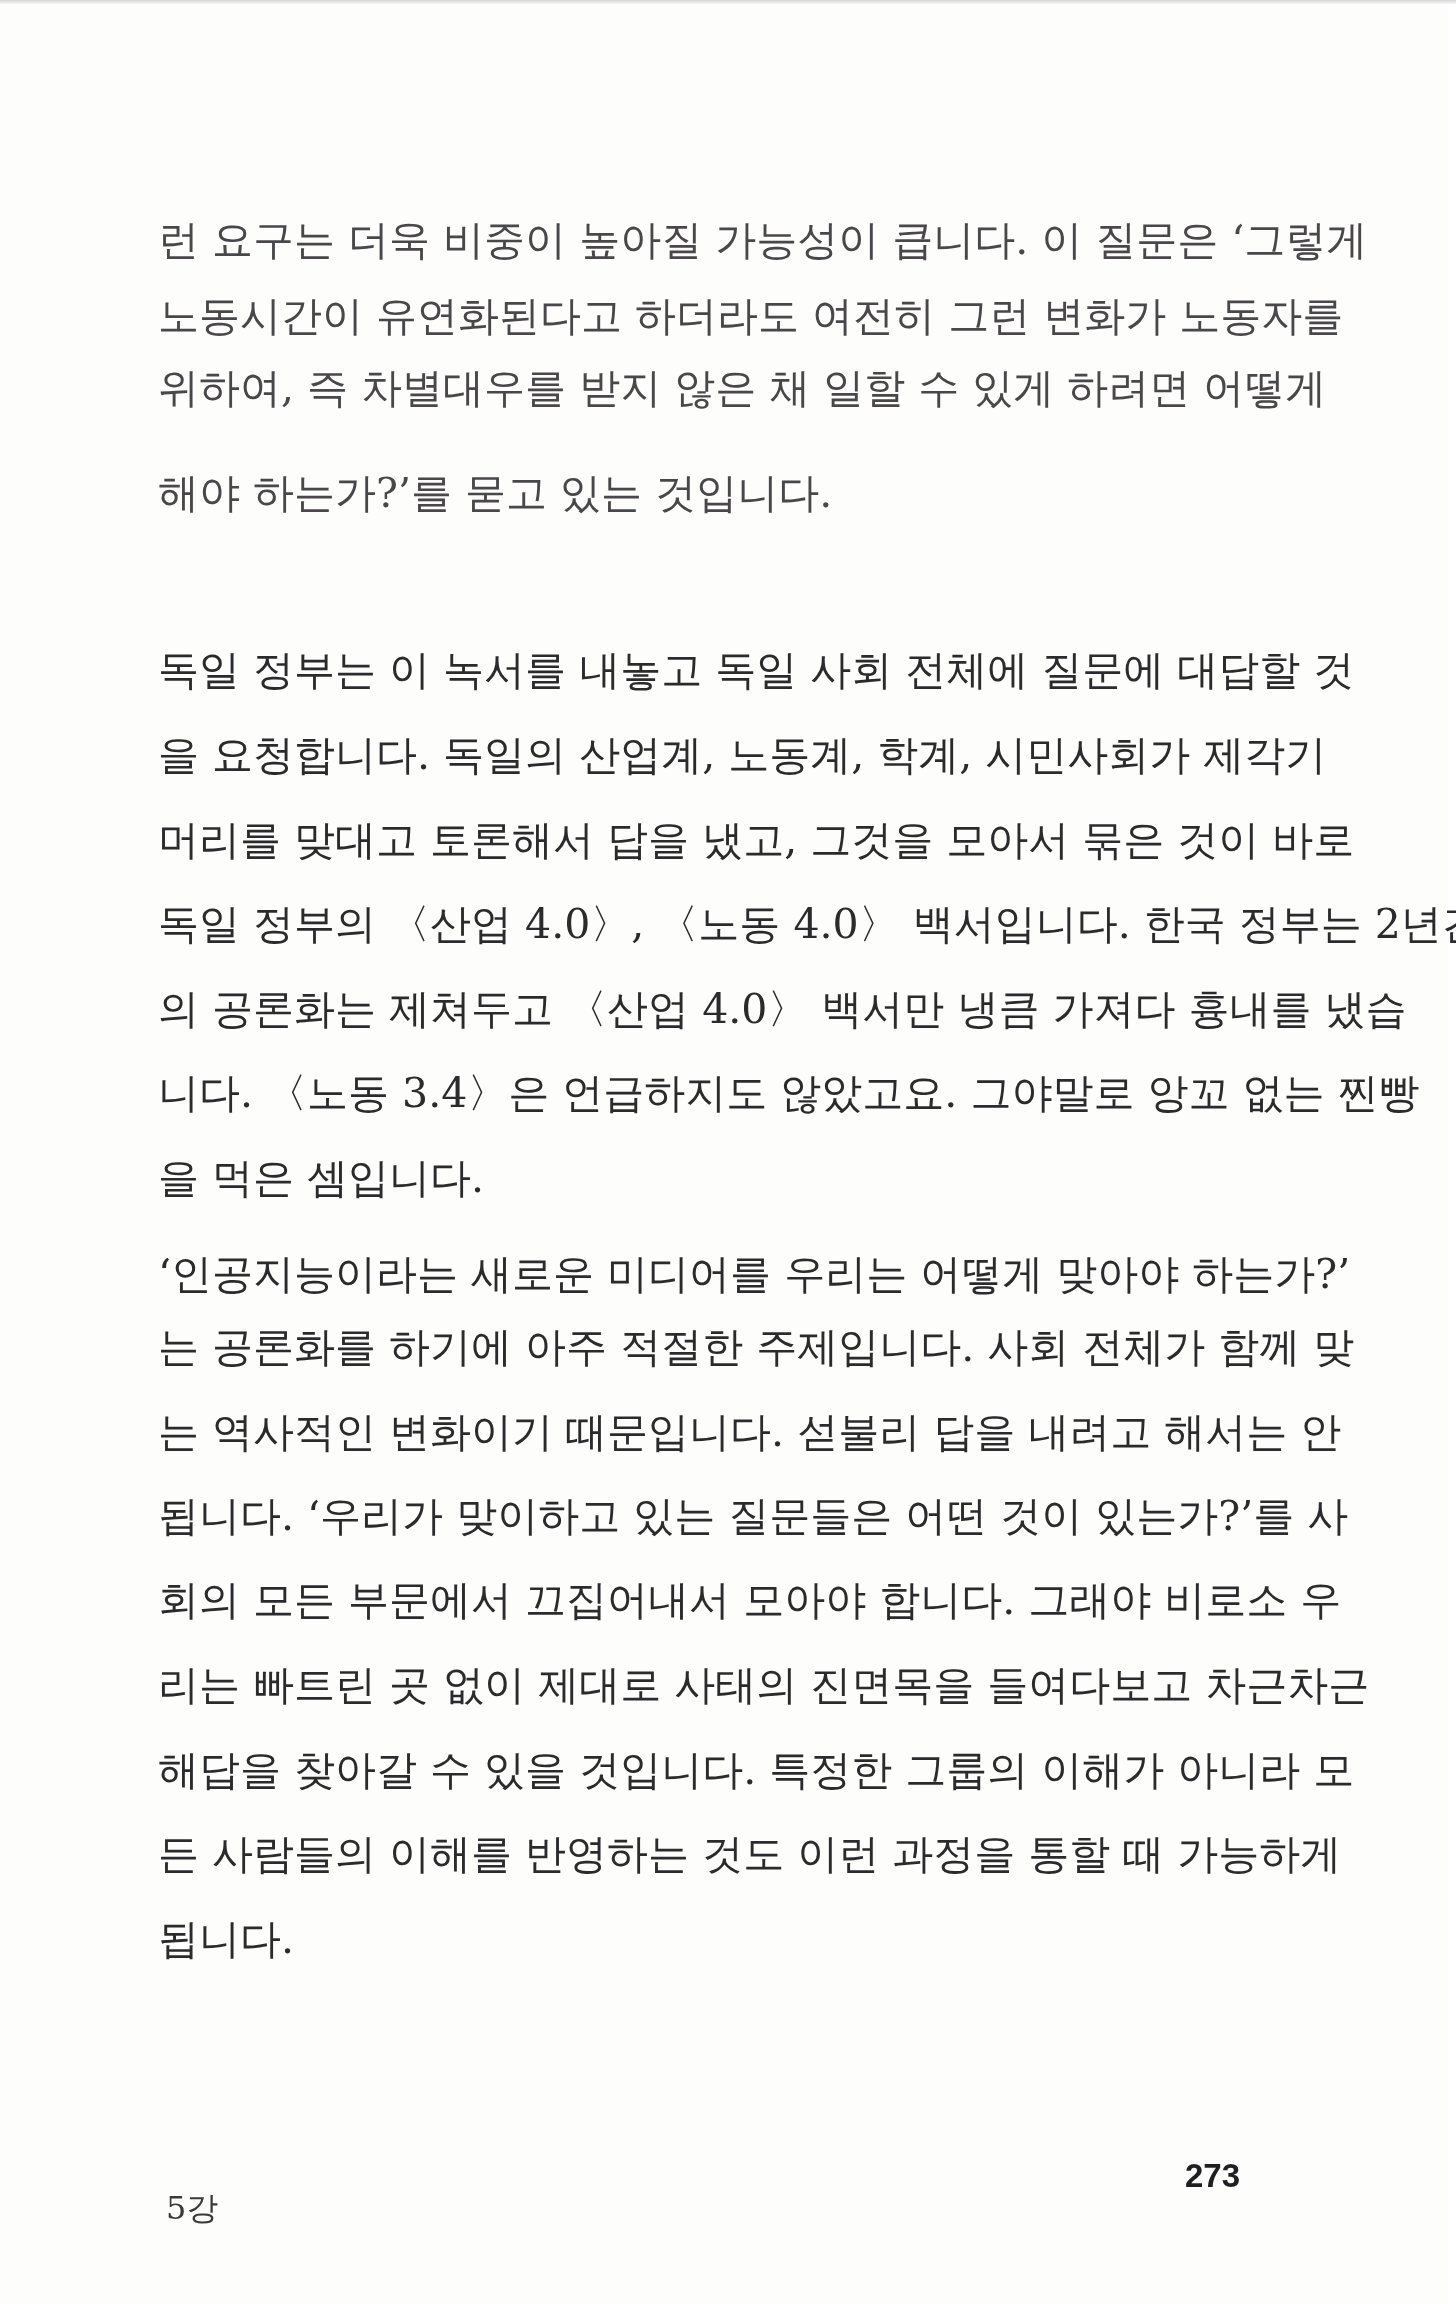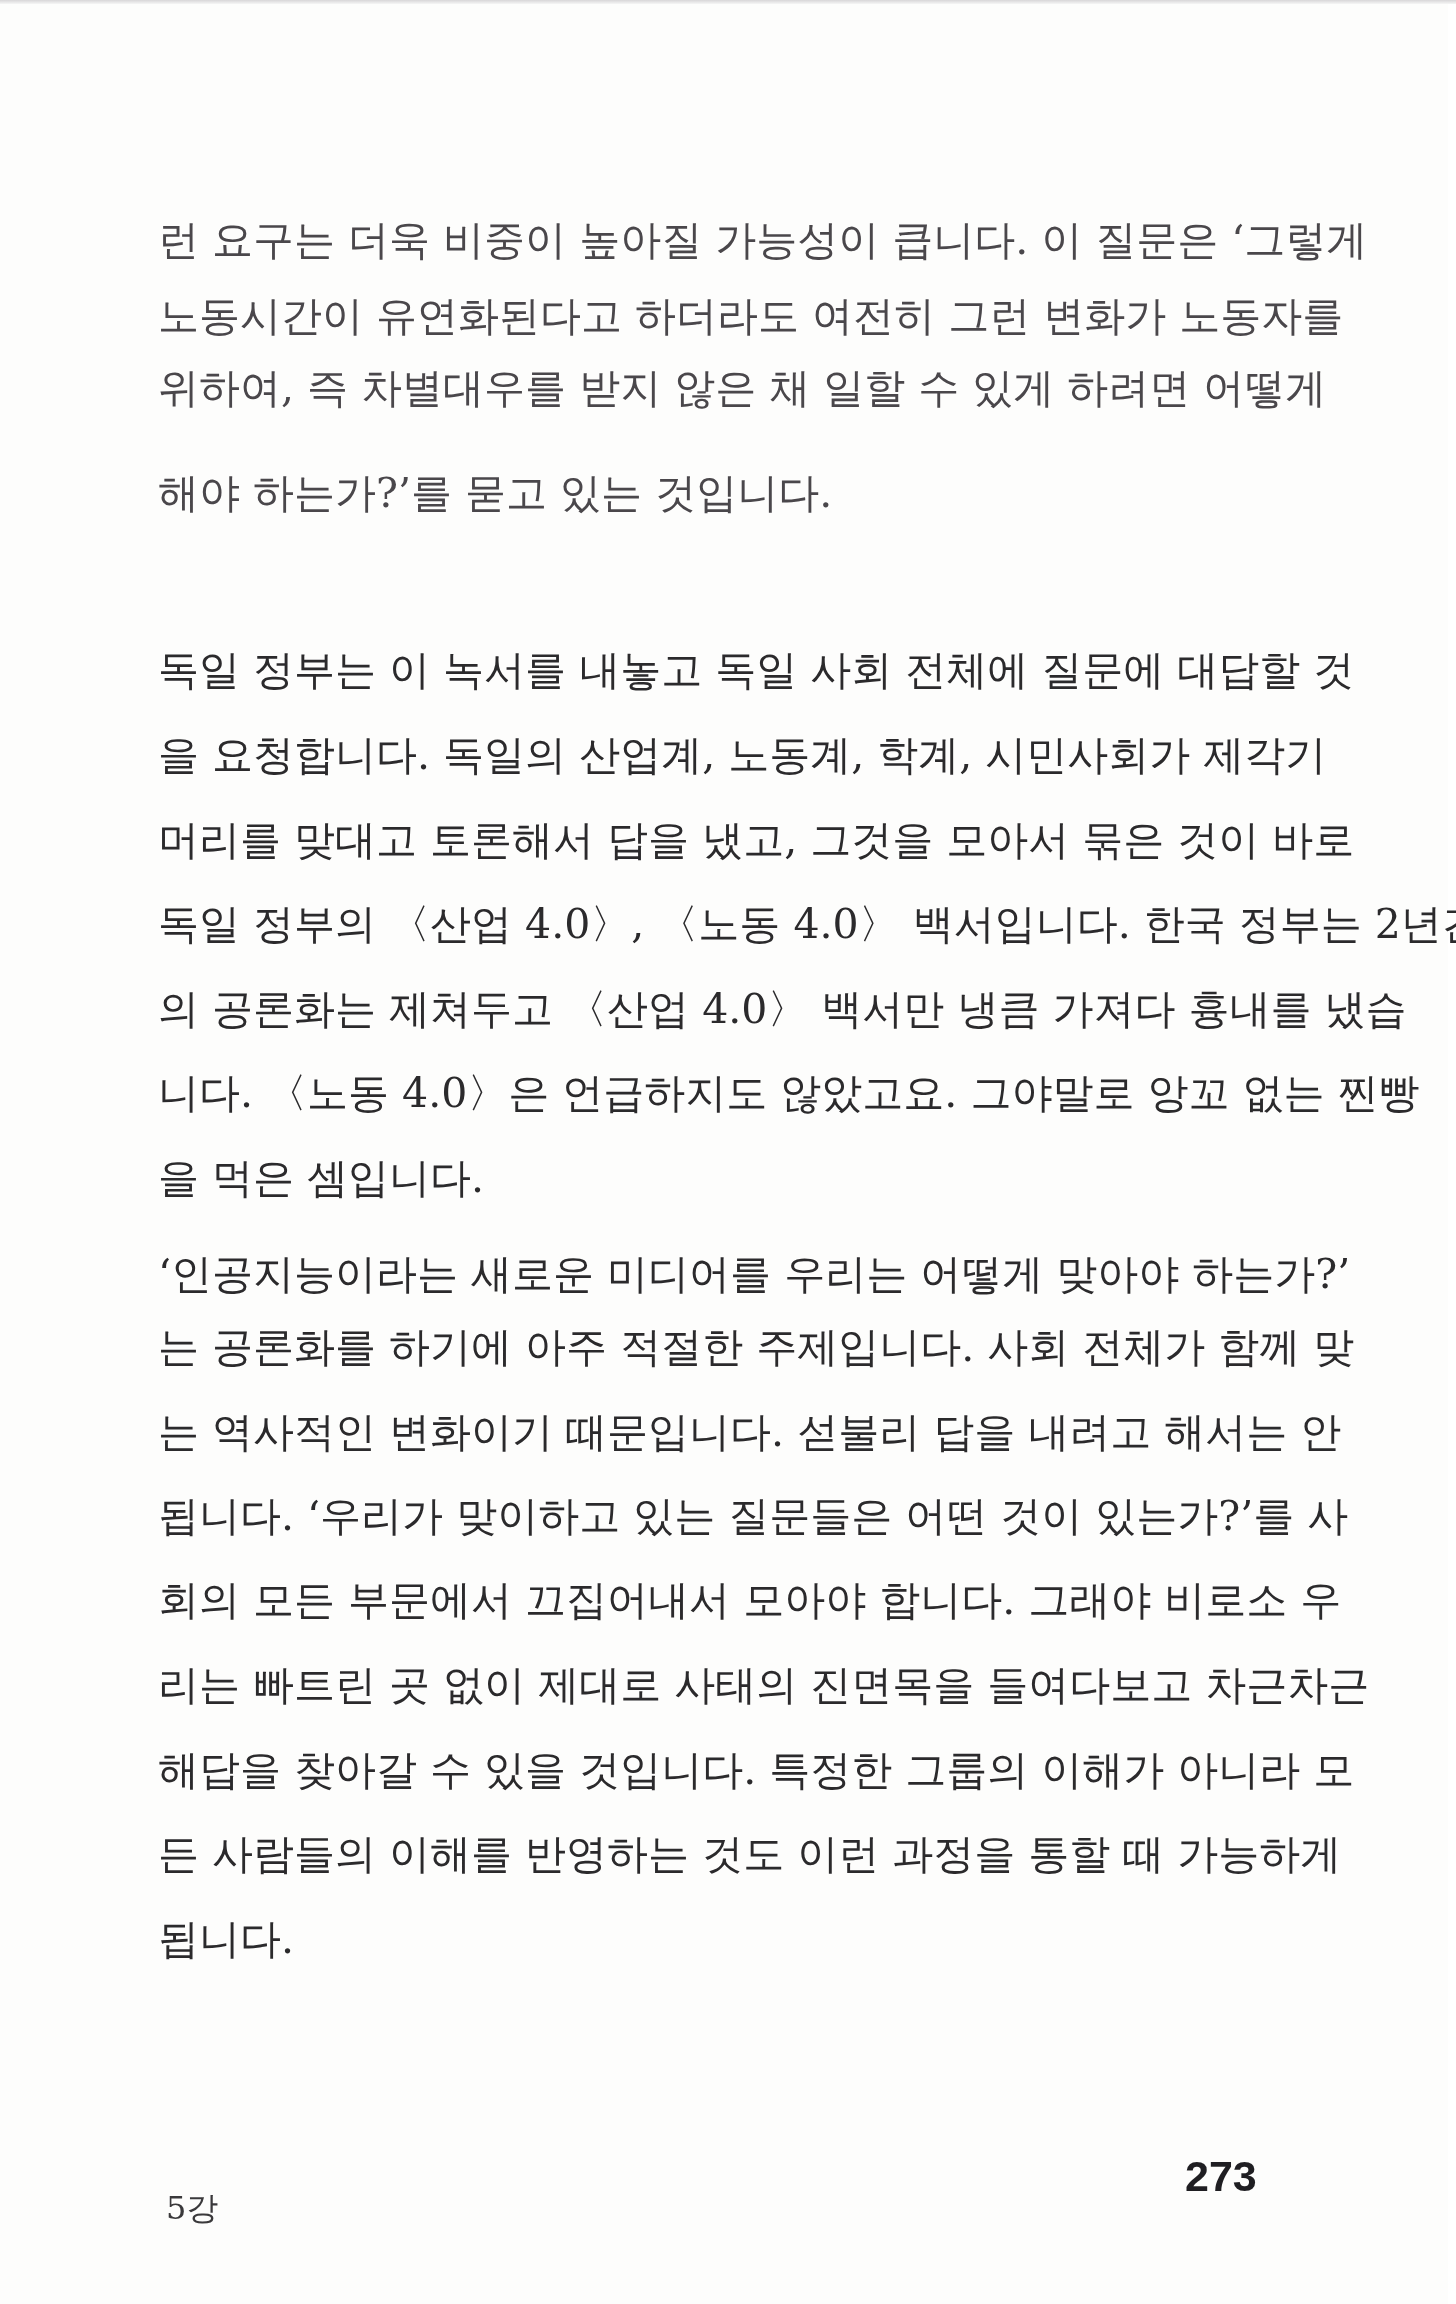--- a/index.html
+++ b/index.html
@@ -60,21 +60,21 @@
     font-size: 32px;
     line-height: 48px;
     color: #3a393b;
     font-family: "DejaVu Serif", "Liberation Serif", serif;
     margin-top: 32px;
   }
   .footer-page {
     position: absolute;
     left: 1185px;
     top: 2152px;
-    font-size: 43px;
+    font-size: 33px;
     line-height: 48px;
     font-weight: bold;
     color: #1f1e22;
     font-family: "Liberation Sans", sans-serif;
   }
 </style>
 </head>
 <body>
 
 <div class="page">
@@ -85,21 +85,21 @@
     <div class="line faded" style="top:198px">런 요구는 더욱 비중이 높아질 가능성이 큽니다. 이 질문은 ‘그렇게</div>
     <div class="line faded" style="top:274px">노동시간이 유연화된다고 하더라도 여전히 그런 변화가 노동자를</div>
     <div class="line faded" style="top:346px">위하여, 즉 차별대우를 받지 않은 채 일할 수 있게 하려면 어떻게</div>
     <div class="line faded last" style="top:451px">해야 하는가?’를 묻고 있는 것입니다.</div>
 
     <div class="line" style="top:628px">독일 정부는 이 녹서를 내놓고 독일 사회 전체에 질문에 대답할 것</div>
     <div class="line" style="top:713px">을 요청합니다. 독일의 산업계, 노동계, 학계, 시민사회가 제각기</div>
     <div class="line" style="top:798px">머리를 맞대고 토론해서 답을 냈고, 그것을 모아서 묶은 것이 바로</div>
     <div class="line" style="top:882px">독일 정부의 〈산업 4.0〉, 〈노동 4.0〉 백서입니다. 한국 정부는 2년간</div>
     <div class="line" style="top:967px">의 공론화는 제쳐두고 〈산업 4.0〉 백서만 냉큼 가져다 흉내를 냈습</div>
-    <div class="line" style="top:1051px">니다. 〈노동 4.0〉은 언급하지도 않았고요. 그야말로 앙꼬 없는 찐빵</div>
+    <div class="line" style="top:1051px">니다. 〈노동 3.4〉은 언급하지도 않았고요. 그야말로 앙꼬 없는 찐빵</div>
     <div class="line last" style="top:1136px">을 먹은 셈입니다.</div>
 
     <div class="line" style="top:1232px">‘인공지능이라는 새로운 미디어를 우리는 어떻게 맞아야 하는가?’</div>
     <div class="line" style="top:1305px">는 공론화를 하기에 아주 적절한 주제입니다. 사회 전체가 함께 맞</div>
     <div class="line" style="top:1390px">는 역사적인 변화이기 때문입니다. 섣불리 답을 내려고 해서는 안</div>
     <div class="line" style="top:1474px">됩니다. ‘우리가 맞이하고 있는 질문들은 어떤 것이 있는가?’를 사</div>
     <div class="line" style="top:1558px">회의 모든 부문에서 끄집어내서 모아야 합니다. 그래야 비로소 우</div>
     <div class="line" style="top:1643px">리는 빠트린 곳 없이 제대로 사태의 진면목을 들여다보고 차근차근</div>
     <div class="line" style="top:1728px">해답을 찾아갈 수 있을 것입니다. 특정한 그룹의 이해가 아니라 모</div>
     <div class="line" style="top:1812px">든 사람들의 이해를 반영하는 것도 이런 과정을 통할 때 가능하게</div>

